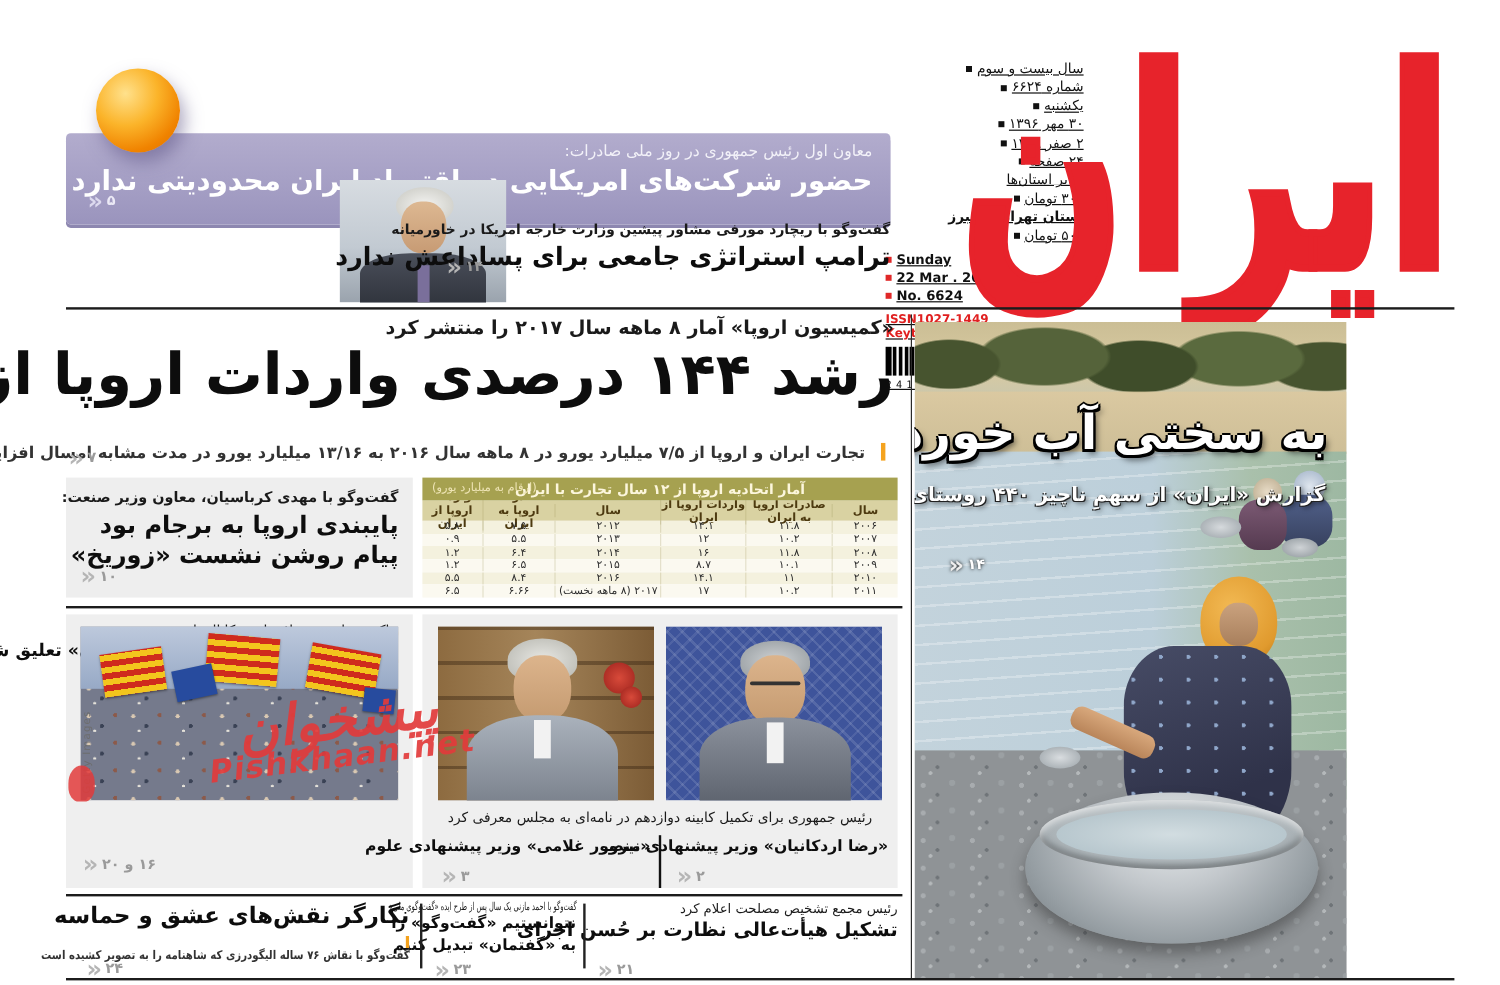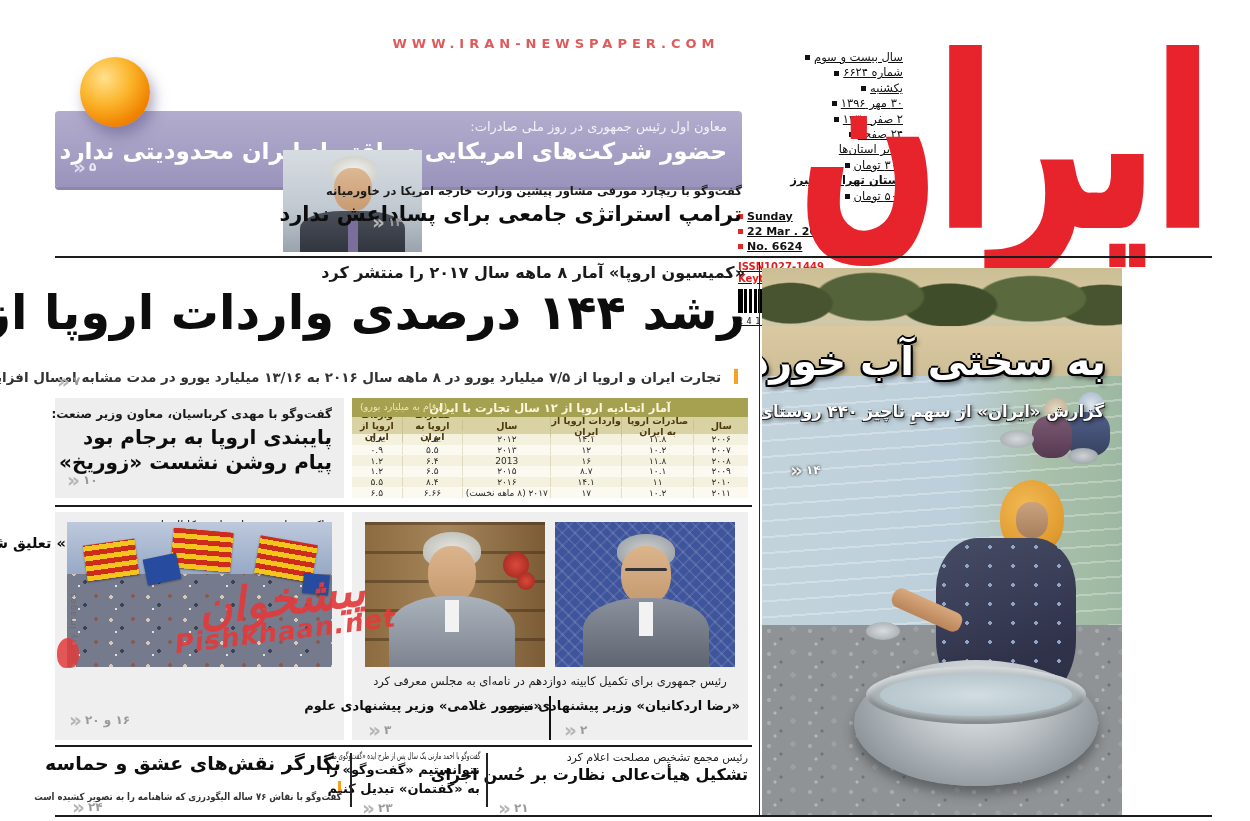--- a/index.html
+++ b/index.html
@@ -129,21 +129,20 @@
   .wmark .dom{font-size:26px;font-weight:bold;font-style:italic;letter-spacing:1px;direction:ltr;display:block;margin-top:-6px;}
   .wblob{border-radius:50% 50% 40% 40%;background:#e23b3b;opacity:.85;}
   .squeeze{display:inline-block;transform:scaleX(.62);transform-origin:right center;white-space:nowrap;}
   .squeeze2{display:inline-block;transform:scaleX(.85);transform-origin:right center;white-space:nowrap;}
 </style>
 </head>
 <body>
 
 <div id="page">
 
-  <div class="abs url" style="left:370px;top:36px;width:372px;">WWW.IRAN-NEWSPAPER.COM</div>
 
   <div class="abs mh-col" style="right:347px;top:50px;text-decoration:underline;">
     <div>
         <div class="mh-line">
           <span>سال بیست و سوم</span>
           <span class="sq"></span>
         </div>
         <div class="mh-line">
           <span>شماره ۶۶۲۴</span>
           <span class="sq"></span>
@@ -297,21 +296,21 @@
           <span class="tc tc1">۱۰.۲</span>
           <span class="tc tc2">۱۲</span>
           <span class="tc tc3">۲۰۱۳</span>
           <span class="tc tc4">۵.۵</span>
           <span class="tc tc5">۰.۹</span>
         </div>
         <div class="trow odd">
           <span class="tc tc0">۲۰۰۸</span>
           <span class="tc tc1">۱۱.۸</span>
           <span class="tc tc2">۱۶</span>
-          <span class="tc tc3">2013</span>
+          <span class="tc tc3">۲۰۱۴</span>
           <span class="tc tc4">۶.۴</span>
           <span class="tc tc5">۱.۲</span>
         </div>
         <div class="trow even">
           <span class="tc tc0">۲۰۰۹</span>
           <span class="tc tc1">۱۰.۱</span>
           <span class="tc tc2">۸.۷</span>
           <span class="tc tc3">۲۰۱۵</span>
           <span class="tc tc4">۶.۵</span>
           <span class="tc tc5">۱.۲</span>

